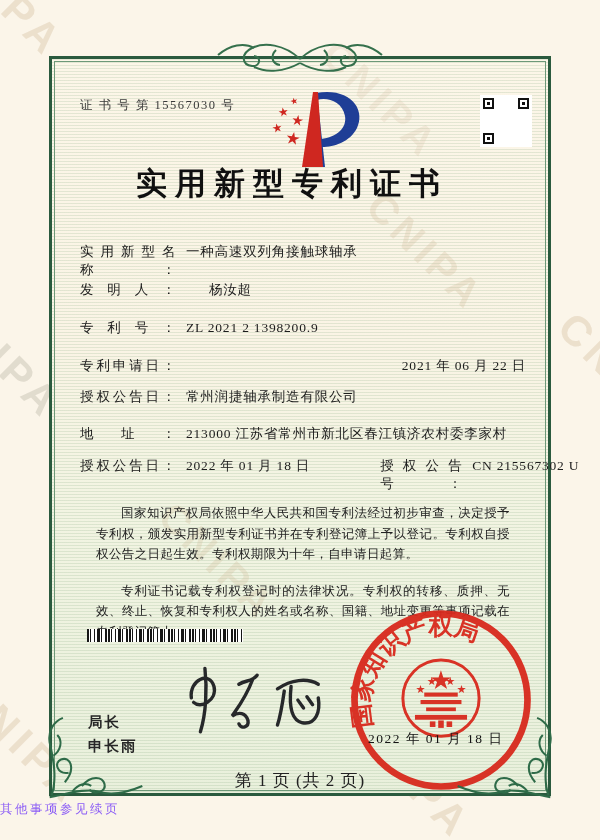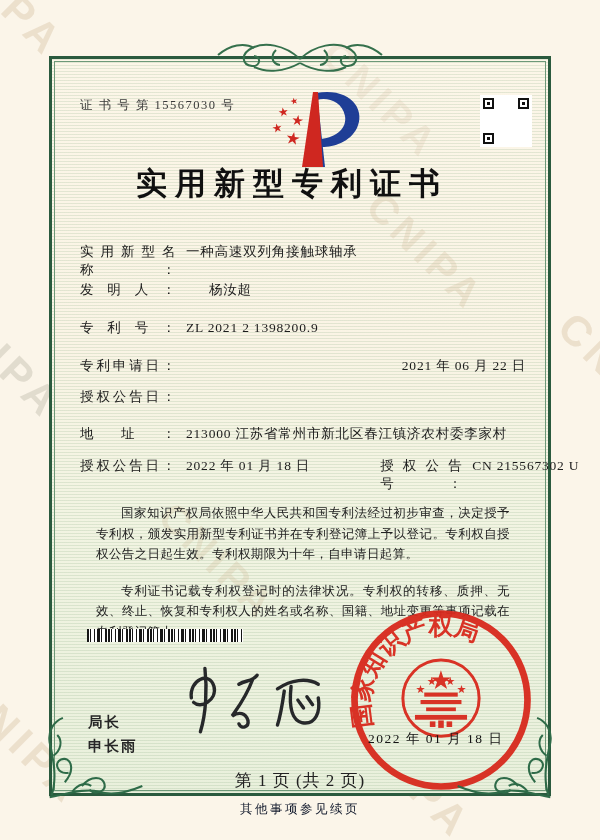--- a/index.html
+++ b/index.html
@@ -75,22 +75,22 @@
   .seal{position:absolute;left:296px;top:548px;width:186px;height:186px;opacity:0.95;}
   .sealdate{position:absolute;left:316px;top:671px;font-size:13.5px;color:#141414;letter-spacing:1.5px;z-index:5;}
 
   .pageinfo{position:absolute;left:0;right:0;top:710px;text-align:center;font-size:17px;color:#222;letter-spacing:1px;}
 
   .flourish{position:absolute;width:104px;height:104px;z-index:4;}
   .flourish.bl{left:-8px;bottom:-10px;}
   .flourish.br{right:-8px;bottom:-10px;transform:scaleX(-1);}
   .top-ornament{position:absolute;left:214px;top:39px;width:172px;height:36px;z-index:4;}
 
-  .footer-note{position:absolute;left:0;right:0;top:801px;text-align:center;font-size:12.5px;
-    color:#0f172a;letter-spacing:2.5px;z-index:2;}
+  .footer-note{position:absolute;left:0;right:0;top:801px;font-size:12.5px;
+    color:#8b5cf6;letter-spacing:2.5px;z-index:2;}
 </style>
 </head>
 <body>
 
 <div class="page">
 
   <span class="wm wm1">CNIPA</span>
   <span class="wm gray wm2">CNIPA</span>
   <span class="wm wm3">CNIPA</span>
   <span class="wm wm4">CNIPA</span>
@@ -140,20 +140,21 @@
         <div class="frow">
           <span class="flabel">专利号：</span>
           <span class="fvalue">ZL 2021 2 1398200.9</span>
         </div>
         <div class="frow">
           <span class="flabel">专利申请日：</span>
           <span class="fvalue">2021 年 06 月 22 日</span>
         </div>
         <div class="frow">
           <span class="flabel">授权公告日：</span>
+          <span class="fvalue">常州润捷轴承制造有限公司</span>
         </div>
         <div class="frow">
           <span class="flabel">地址：</span>
           <span class="fvalue">213000 江苏省常州市新北区春江镇济农村委李家村</span>
         </div>
         <div class="frow">
           <span class="flabel">授权公告日：</span>
           <span class="fvalue">2022 年 01 月 18 日</span>
           <span class="pair2">
             <span class="flabel">授权公告号：</span>

